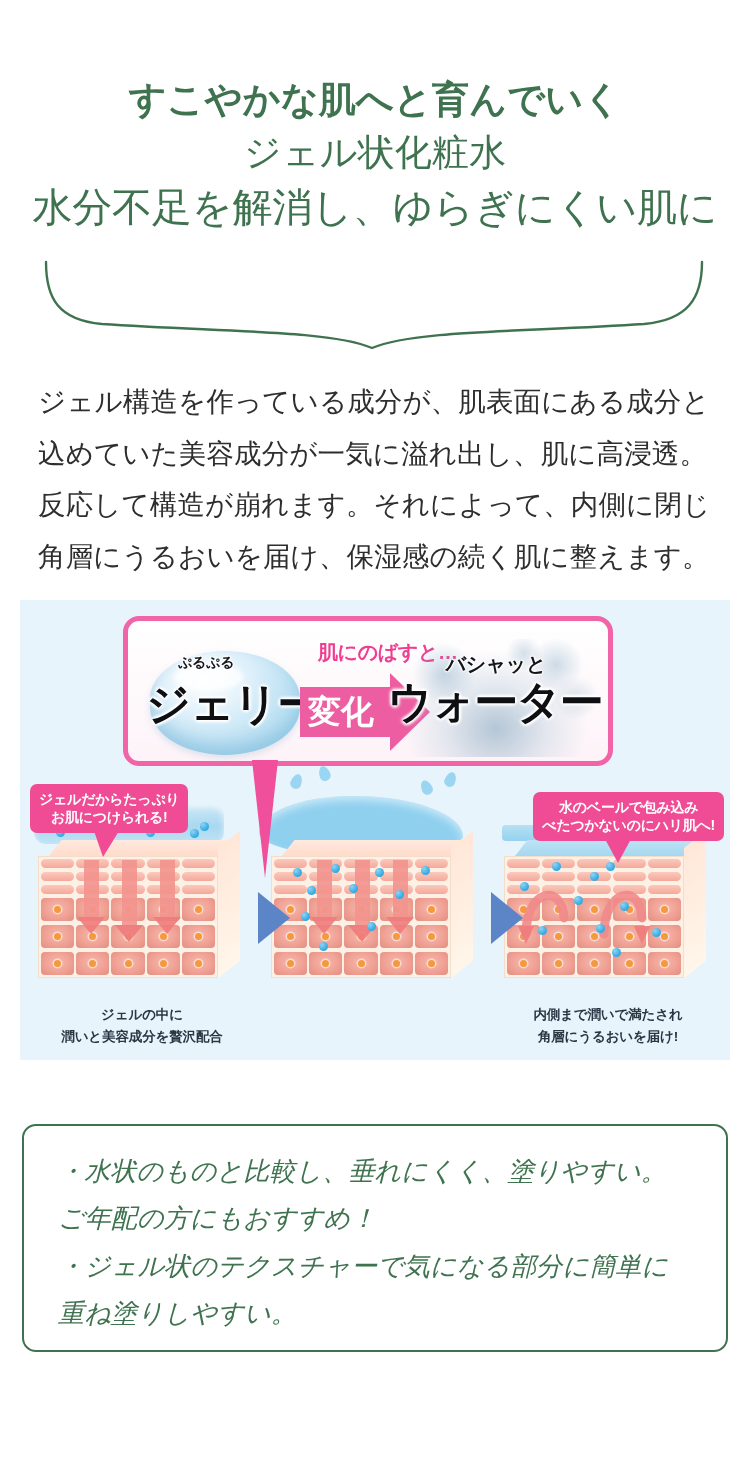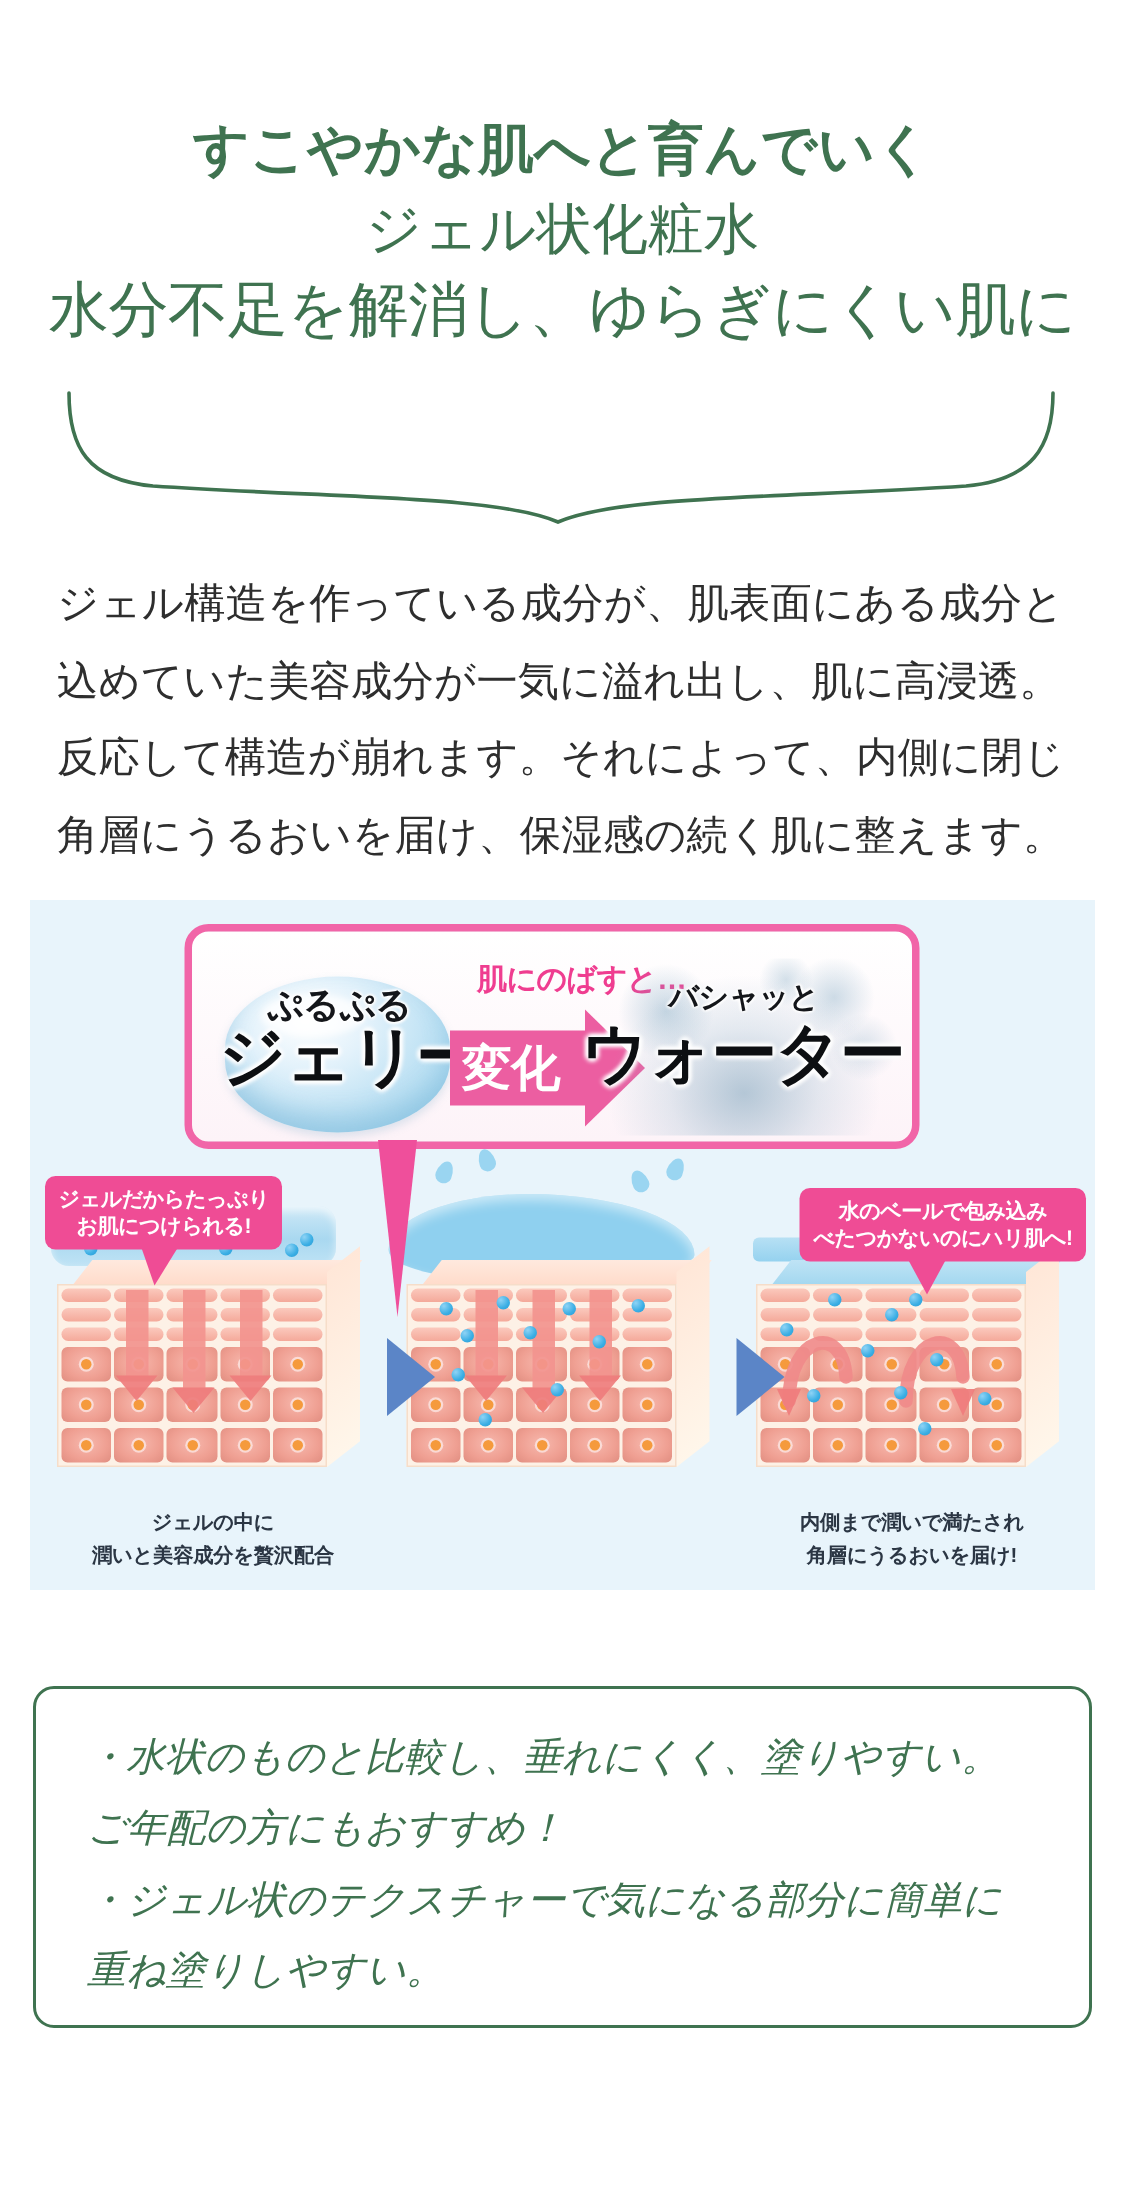--- a/index.html
+++ b/index.html
@@ -107,21 +107,21 @@
     height:26%;
     border-radius:50%;
     background:rgba(255,255,255,.75);
     filter:blur(2px);
   }
 
   .lbl-jelly-sm {
     position: absolute;
     left: 50px;
     top: 33px;
-    font-size: 24px;
+    font-size: 14px;
     font-weight: 700;
     color: #14161a;
     letter-spacing: -0.02em;
     text-shadow: 0 0 3px #fff, 1px 0 2px #fff, -1px 0 2px #fff, 0 1px 2px #fff, 0 -1px 2px #fff;
   }
   .lbl-jelly-big {
     position: absolute;
     left: 18px;
     top: 54px;
     font-size: 44px;

